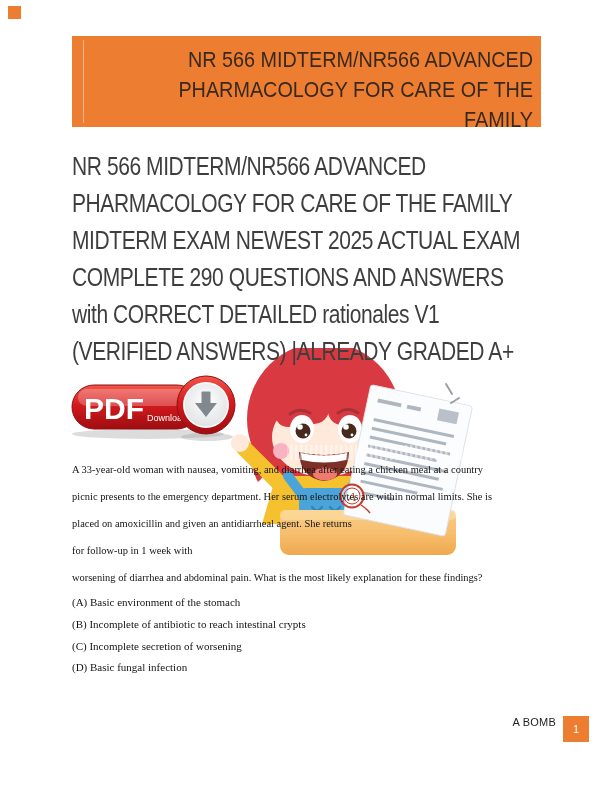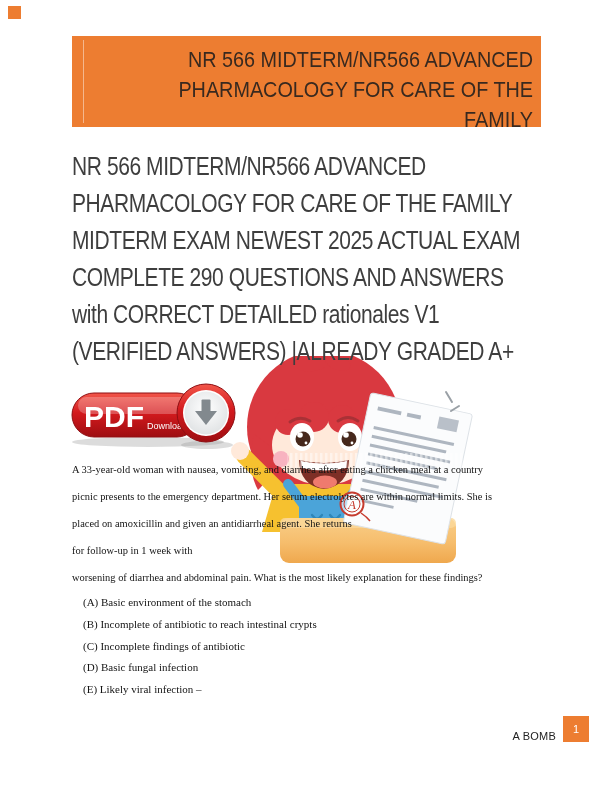--- a/index.html
+++ b/index.html
@@ -22,36 +22,36 @@
   .banner-text {
     position:absolute; right:8px; top:9px; text-align:right;
     font-size:22px; line-height:30px; color:#38291F;
     transform:scaleX(0.9); transform-origin:right top; white-space:nowrap;
   }
   .heading {
     position:absolute; left:72px; top:148px; z-index:3;
     font-size:25px; line-height:37px; color:#3E3E3E; letter-spacing:-0.5px;
     transform:scaleX(0.84); transform-origin:left top; white-space:nowrap;
   }
-  .illustration { position:absolute; left:60px; top:356px; width:445px; height:225px; z-index:1; }
+  .illustration { position:absolute; left:60px; top:348px; width:445px; height:225px; z-index:1; }
   .illustration svg { display:block; }
   .question {
     position:absolute; left:72px; top:456px; z-index:2;
     font-family:"Liberation Serif", serif; font-size:11px; color:#141414;
     transform:scaleX(0.95); transform-origin:left top;
   }
   .question .q-line { height:27px; line-height:27px; white-space:nowrap; }
   .options {
     position:absolute; left:72px; top:592px; z-index:2;
     font-family:"Liberation Serif", serif; font-size:11px; color:#141414;
   }
-  .options .option { height:21.8px; line-height:21.8px; white-space:nowrap;margin-left:11px; }
+  .options .option { height:21.8px; line-height:21.8px; white-space:nowrap; }
   .footer {
     position:absolute; top:716px; right:71px; z-index:2;
-    display:flex; align-items:flex-end; gap:7px;
+    display:flex; align-items:flex-start; gap:7px;
   }
   .footer-label { font-size:11px; color:#222222; letter-spacing:0.2px; }
   .page-badge {
     width:26px; height:26px; background:#ED7D31; color:#ffffff;
     display:flex; align-items:center; justify-content:center; font-size:11px;
   }
 </style>
 </head>
 <body>
 
@@ -205,23 +205,22 @@
     <div class="q-line">A 33-year-old woman with nausea, vomiting, and diarrhea after eating a chicken meal at a country</div>
     <div class="q-line">picnic presents to the emergency department. Her serum electrolytes are within normal limits. She is</div>
     <div class="q-line">placed on amoxicillin and given an antidiarrheal agent. She returns</div>
     <div class="q-line">for follow-up in 1 week with</div>
     <div class="q-line">worsening of diarrhea and abdominal pain. What is the most likely explanation for these findings?</div>
   </div>
 
   <div class="options">
     <div class="option">(A) Basic environment of the stomach</div>
     <div class="option">(B) Incomplete of antibiotic to reach intestinal crypts</div>
-    <div class="option">(C) Incomplete findings of antibiotic</div>
+    <div class="option">(C) Incomplete secretion of worsening</div>
     <div class="option">(D) Basic fungal infection</div>
-    <div class="option">(E) Likely viral infection –</div>
   </div>
 
   <div class="footer">
     <span class="footer-label">A BOMB</span>
     <div class="page-badge">1</div>
   </div>
 
 </div>
 
 </body></html>

